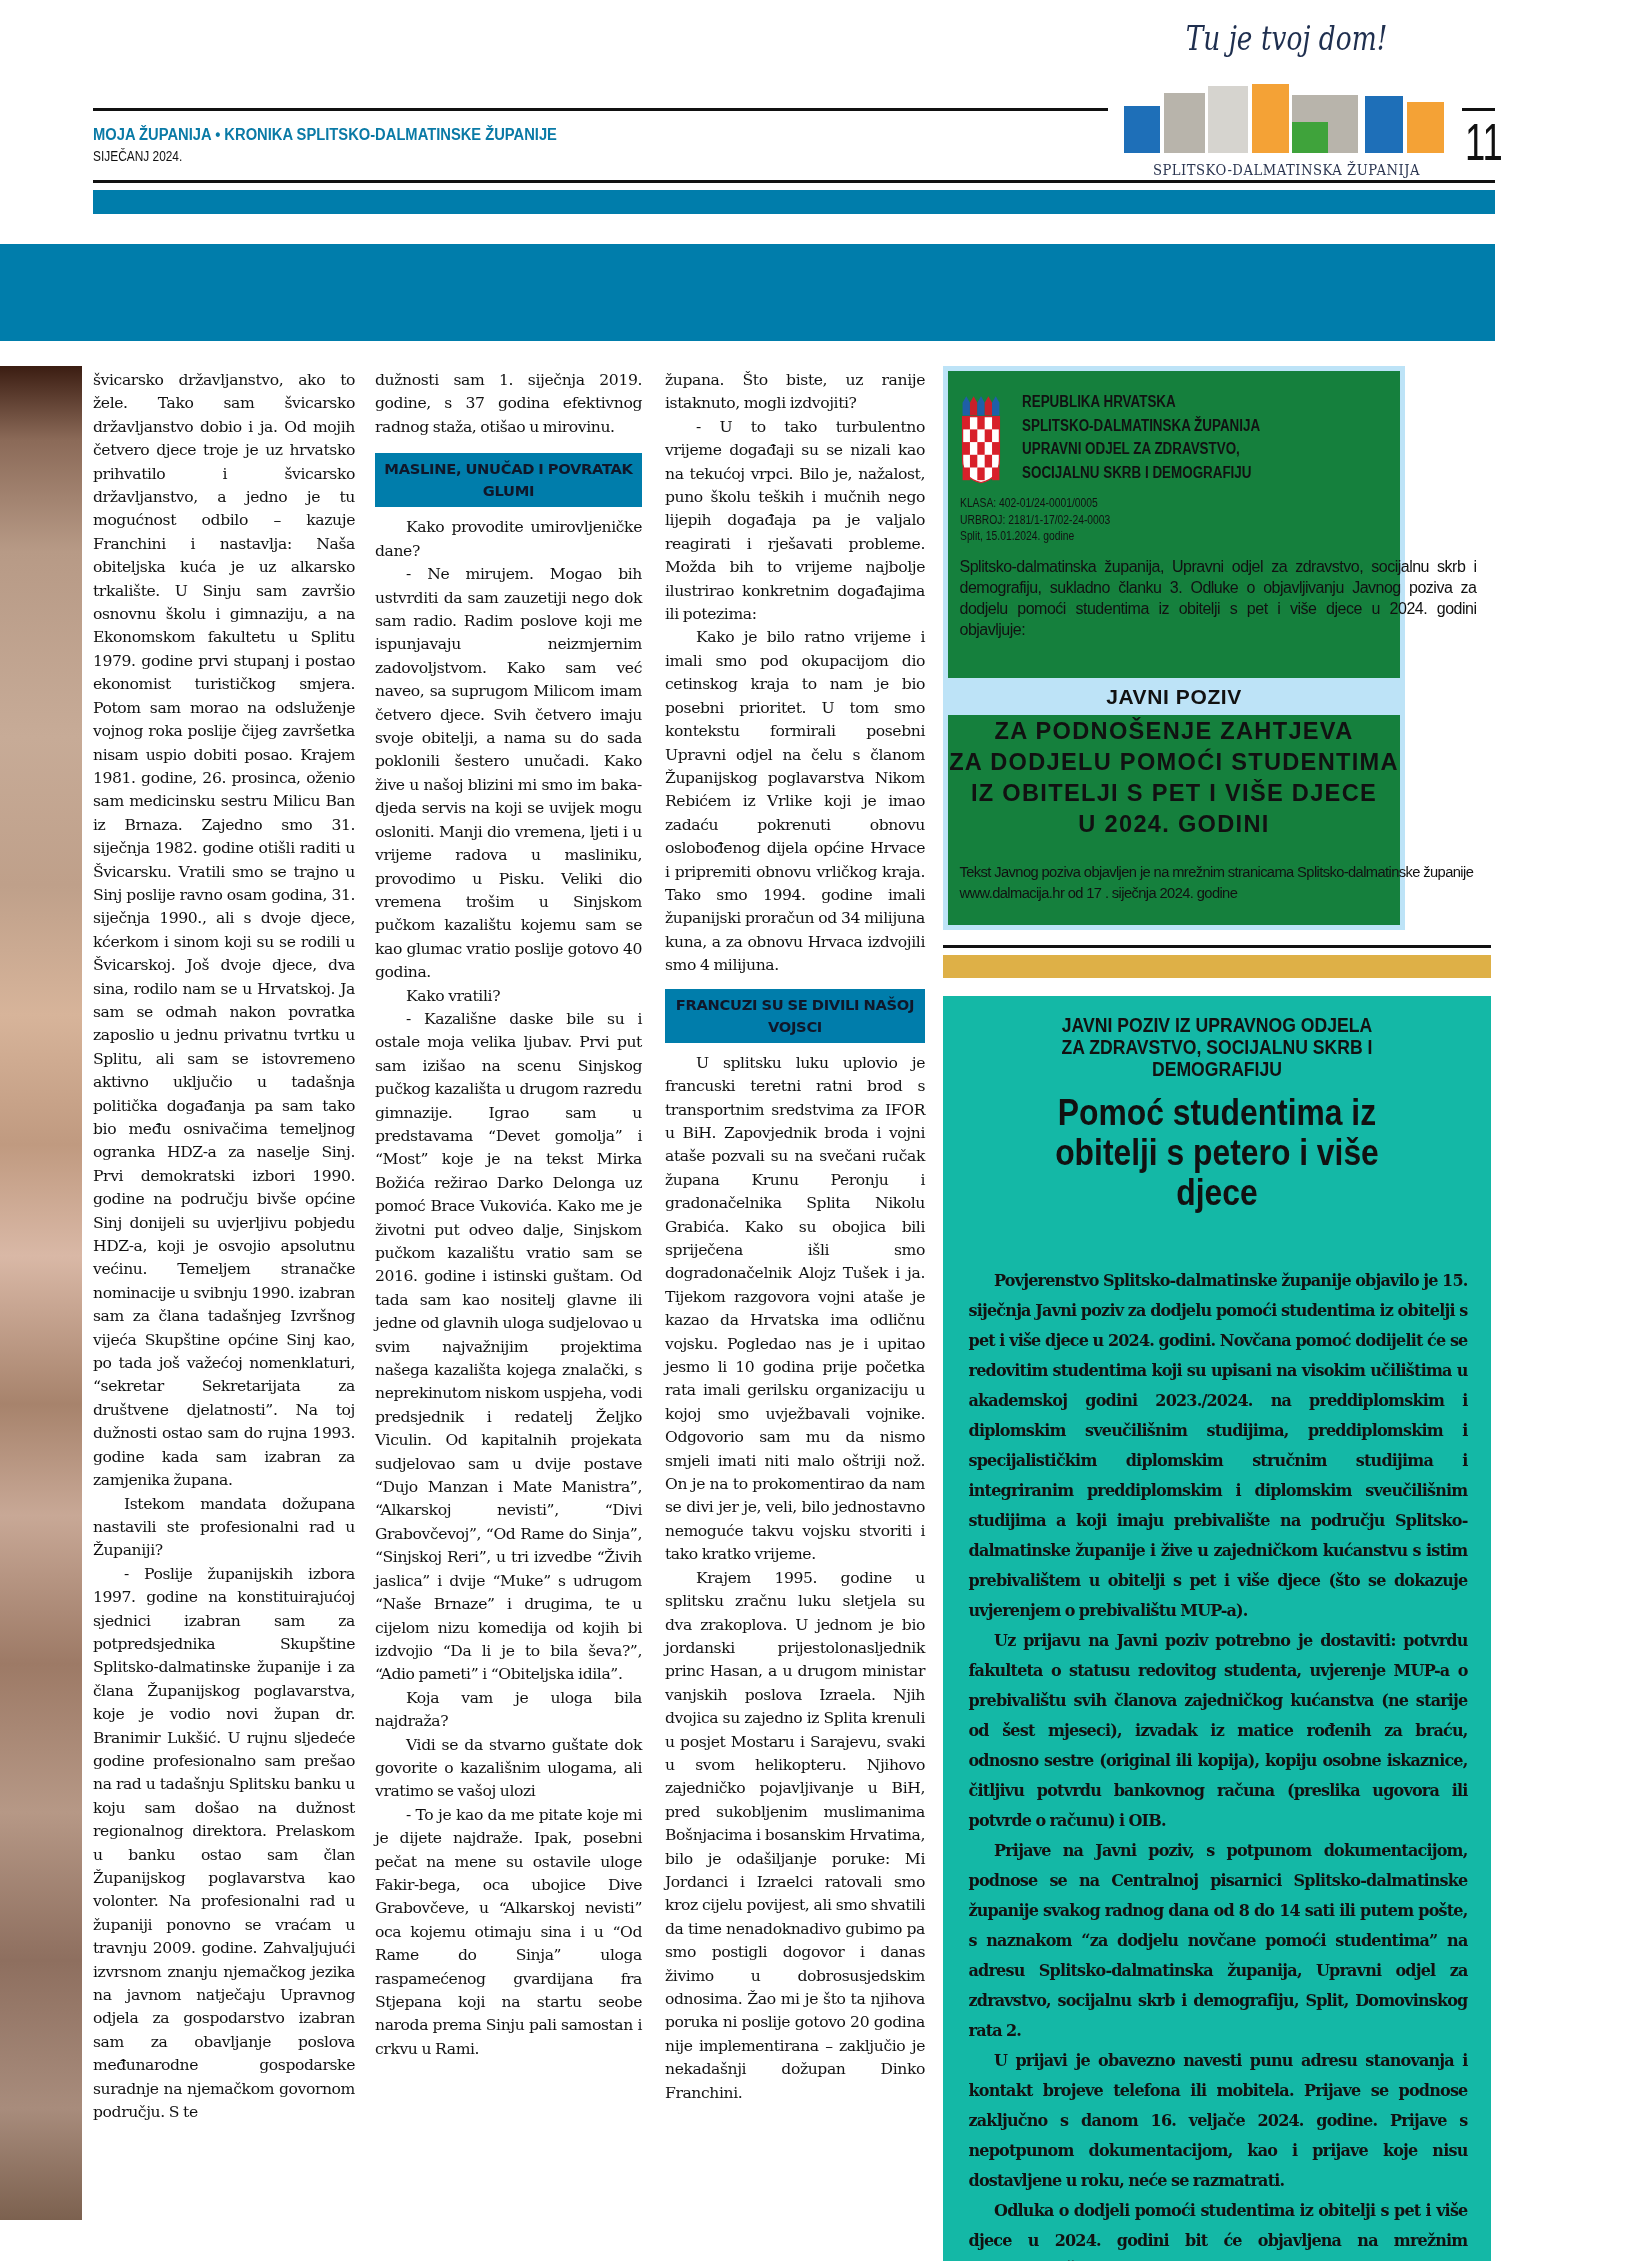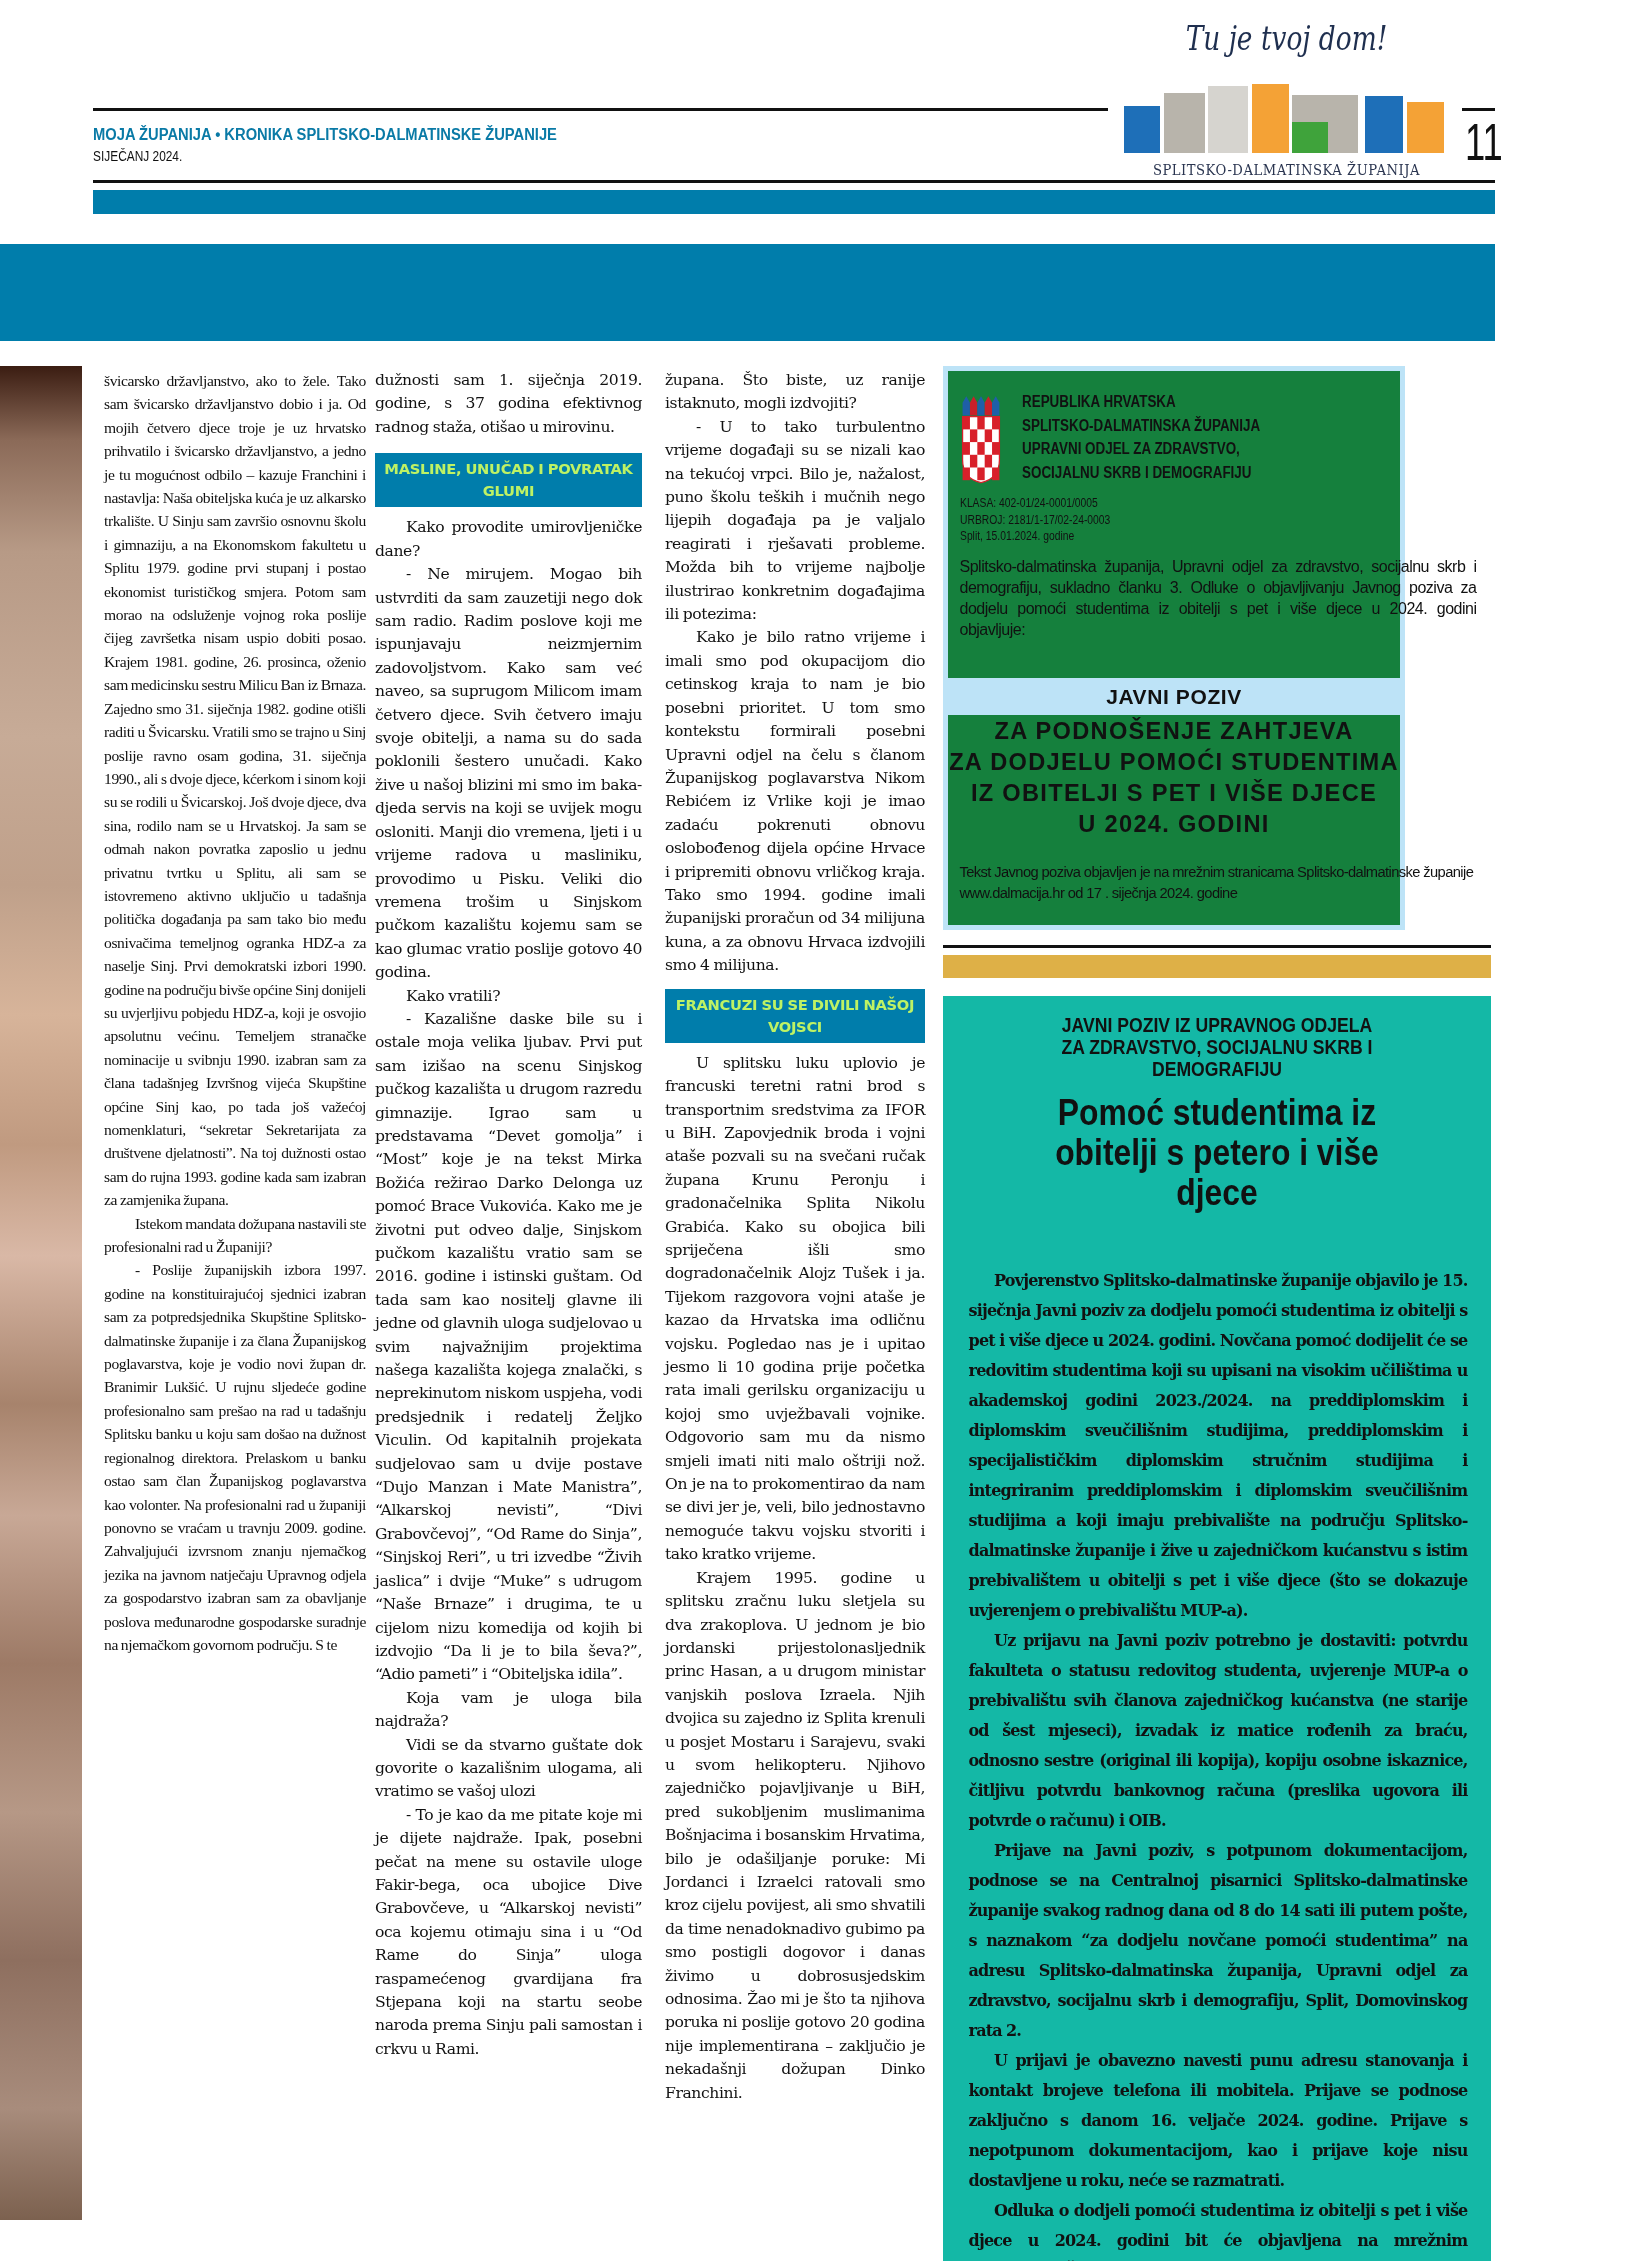--- a/index.html
+++ b/index.html
@@ -16,24 +16,24 @@
   .page-number{position:absolute;left:1465px;top:112px;font-family:"Liberation Sans",sans-serif;font-size:52px;color:#111;transform:scaleX(0.7);transform-origin:left;}
   .band-thin{position:absolute;left:93px;top:190px;width:1402px;height:24px;background:#007dab;}
   .band-big{position:absolute;left:0;top:244px;width:1495px;height:97px;background:#007dab;}
   
   .photo{position:absolute;left:0;top:366px;width:82px;height:1854px;
     background:linear-gradient(180deg,#3b1d12 0%,#8b6a58 4%,#b79a86 10%,#c7ab97 20%,#bfa08a 28%,#d7b49a 35%,#c09a80 42%,#d9b8a6 48%,#a7836c 56%,#c8a896 62%,#9d7a66 70%,#b69886 78%,#8e6f5f 86%,#a88c7c 94%,#7c614f 100%);}
   
   .col{position:absolute;top:369px;font-family:"DejaVu Serif",serif;font-size:15.6px;line-height:23.4px;text-align:justify;hyphens:manual;letter-spacing:-0.4px;word-spacing:-0.6px;}
   .col p{margin:0;text-indent:0;}
   .col p.ind{text-indent:31px;}
-  .col1{left:104px;width:262px;font-family:Liberation Serif, serif;}
+  .col1{left:93px;width:262px;}
   .col2{left:375px;width:267px;}
   .col3{left:665px;width:260px;}
-  .subhead{background:#007dab;color:#bef264;font-family:"DejaVu Sans",sans-serif;font-weight:bold;font-size:14.7px;line-height:22px;text-align:center;padding:5.1px 3.8px;margin:14px 0 9px 0;letter-spacing:-0.3px;}
+  .subhead{background:#007dab;color:#0f172a;font-family:"DejaVu Sans",sans-serif;font-weight:bold;font-size:14.7px;line-height:22px;text-align:center;padding:5.1px 3.8px;margin:14px 0 9px 0;letter-spacing:-0.3px;}
   
   .notice{position:absolute;left:943px;top:366px;width:462px;height:564px;border:5.1px solid #bde3f7;background:#15803d;box-sizing:border-box;}
   .coat{position:absolute;left:11.5px;top:19px;width:42px;height:94px;}
   .notice-org{position:absolute;left:74px;top:19px;font-family:"Liberation Sans",sans-serif;font-weight:bold;font-size:15.6px;line-height:23.6px;transform:scaleX(0.86);transform-origin:left;white-space:nowrap;}
   .notice-meta{position:absolute;left:11.5px;top:124px;font-family:"Liberation Sans",sans-serif;font-size:12px;line-height:16.6px;transform:scaleX(0.86);transform-origin:left;white-space:nowrap;}
   .notice-intro{position:absolute;left:11.5px;top:185px;width:517px;font-family:"Liberation Sans",sans-serif;font-size:16px;line-height:21px;text-align:justify;letter-spacing:-0.5px;}
   .notice-band{position:absolute;left:0;top:294px;width:100%;height:37px;background:#bde3f7;text-align:center;font-family:"Liberation Sans",sans-serif;font-weight:bold;font-size:21px;line-height:37px;letter-spacing:0.6px;margin-top:13px;}
   .notice-title{position:absolute;left:0;top:345px;width:100%;text-align:center;font-family:"Liberation Sans",sans-serif;font-weight:bold;font-size:23.6px;line-height:31px;letter-spacing:1.3px;}
   .notice-foot{position:absolute;left:11.5px;top:491px;width:517px;font-family:"Liberation Sans",sans-serif;font-size:14.7px;line-height:21px;letter-spacing:-0.6px;}
   .rule2{position:absolute;left:943px;top:945px;width:548px;height:3.2px;background:#111;}

